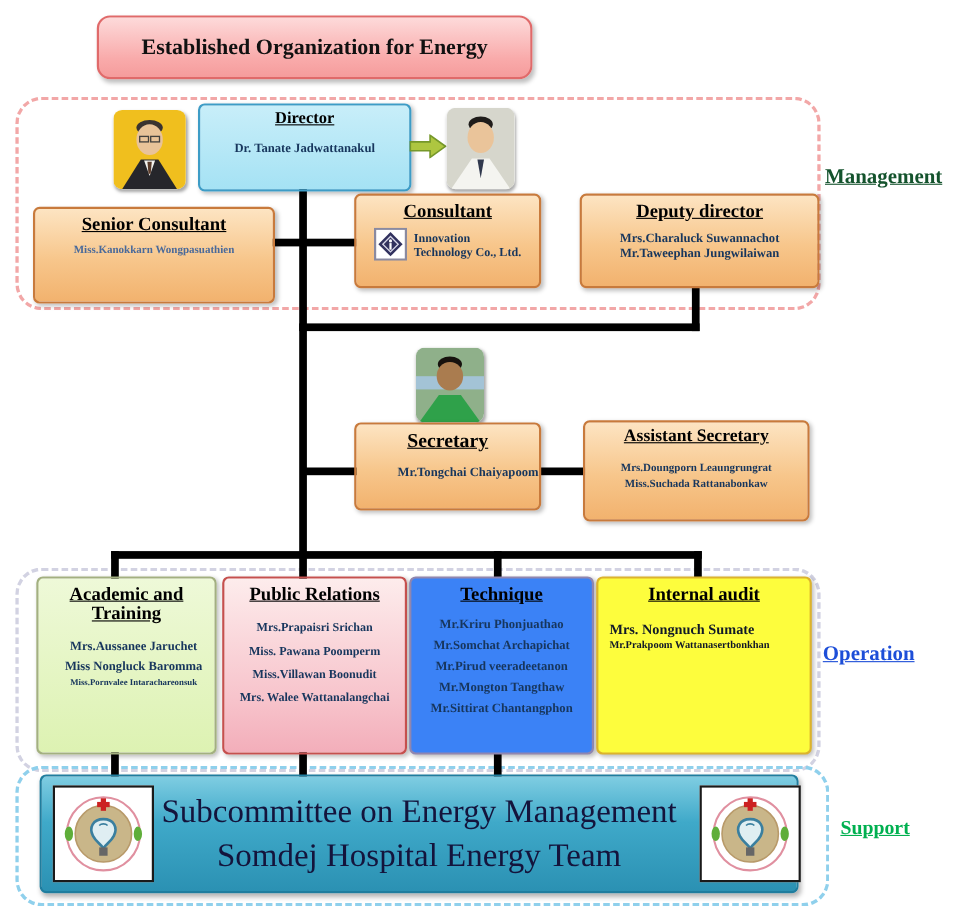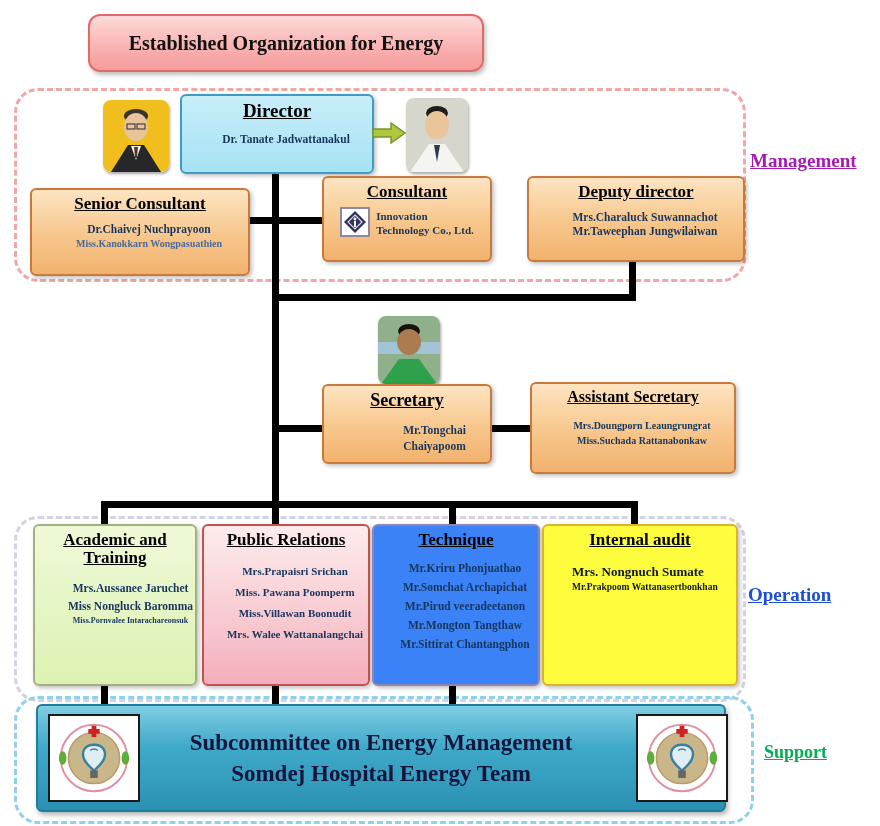--- a/index.html
+++ b/index.html
@@ -8,21 +8,21 @@
     font-family:"Liberation Serif",serif;
   }
   .box{
     position:absolute;border-radius:6px;text-align:center;
     box-shadow:2px 2px 4px rgba(0,0,0,.25);
   }
   .box .bt{
     font-weight:bold;text-decoration:underline;color:#000;
     font-size:17px;margin-top:5px;line-height:1.05;
   }
-  .names{font-weight:bold;color:#17365d;font-size:11.5px;line-height:1.4;margin-top:6px;margin-left:18px;}
+  .names{font-weight:bold;color:#17365d;font-size:11.5px;line-height:1.4;margin-top:6px;}
   .orange{background:linear-gradient(180deg,#fde4c2 0%,#f7c68b 55%,#f2b26e 100%);border:2px solid #c87a3c;}
   .cyanbox{background:linear-gradient(180deg,#c8eef9 0%,#a5e2f4 100%);border:2px solid #3d9cc6;}
   .conn{position:absolute;background:#000;}
   .dashed{position:absolute;border:3px dashed;border-radius:24px;}
   .seclabel{position:absolute;font-weight:bold;text-decoration:underline;font-size:19px;}
   .photo{position:absolute;border-radius:8px;overflow:hidden;box-shadow:1px 2px 3px rgba(0,0,0,.35);}
   .photo svg{display:block;}
   .sm{font-size:10px;}
   .tiny{font-size:8px;}
   .titlebox{
@@ -35,21 +35,21 @@
   }
   .consult-row{display:flex;align-items:center;justify-content:center;gap:6px;margin-top:6px;}
   .consult-text{font-weight:bold;color:#17365d;font-size:11px;text-align:left;line-height:1.25;}
   .supportbox{
     position:absolute;left:36px;top:704px;width:686px;height:104px;
     background:linear-gradient(180deg,#7fcde2 0%,#3fa9c9 40%,#2b91b3 100%);
     border:2px solid #1f7d9e;border-radius:6px;
     display:flex;align-items:center;justify-content:center;
     box-shadow:2px 3px 5px rgba(0,0,0,.3);
   }
-  .supporttext{font-weight:bold;font-size:23px;color:#14143c;line-height:1.35;text-align:center;}
+  .supporttext{font-weight:normal;font-size:30px;color:#14143c;line-height:1.35;text-align:center;}
   .emblem{
     position:absolute;width:88px;height:84px;background:#fff;border:2px solid #1a1a1a;
     display:flex;align-items:center;justify-content:center;
   }
 </style>
 </head>
 <body>
 
 <div id="stage">
 
@@ -80,21 +80,21 @@
       <ellipse cx="33" cy="27" rx="12" ry="14" fill="#e9c399"></ellipse>
       <rect x="24" y="24" width="8" height="5" fill="none" stroke="#44413e" stroke-width="1.2"></rect>
       <rect x="34" y="24" width="8" height="5" fill="none" stroke="#44413e" stroke-width="1.2"></rect>
       <polygon points="8,72 25,45 41,45 58,72" fill="#26262b"></polygon>
       <polygon points="28,46 38,46 33,60" fill="#f4f4f0"></polygon>
       <polygon points="31,47 35,47 34,58 32,58" fill="#5a3b2a"></polygon>
     </svg>
   </div>
 
   <div class="box cyanbox" style="left:180px;top:94px;width:190px;height:76px;">
-    <div class="bt" style="font-size:19px;">Director</div>
+    <div class="bt" style="font-size:15px;">Director</div>
     <div class="names" style="font-size:11.5px;margin-top:10px;">Dr. Tanate  Jadwattanakul</div>
   </div>
 
   <div style="position:absolute;left:372px;top:122px;">
     <svg width="34" height="22" viewBox="0 0 34 22">
       <polygon points="1,7 19,7 19,1 33,11 19,21 19,15 1,15" fill="#aec640" stroke="#76982a" stroke-width="1.5"></polygon>
     </svg>
   </div>
 
   <div class="photo" style="left:406px;top:98px;width:62px;height:74px;">
@@ -103,21 +103,20 @@
       <ellipse cx="31" cy="15" rx="11" ry="7" fill="#1f1c1a"></ellipse>
       <ellipse cx="31" cy="27" rx="12" ry="14" fill="#eac49a"></ellipse>
       <polygon points="4,74 23,46 39,46 58,74" fill="#f4f4f0"></polygon>
       <polygon points="28,47 34,47 31,64" fill="#30384d"></polygon>
     </svg>
   </div>
 
   <div class="box orange" style="left:30px;top:188px;width:216px;height:84px;">
     <div class="bt">Senior Consultant</div>
     <div class="names" style="margin-top:8px;">
-      <div>Dr.Chaivej Nuchprayoon</div>
       <div class="sm" style="color:#4a6a9a;">Miss.Kanokkarn Wongpasuathien</div>
     </div>
   </div>
 
   <div class="box orange" style="left:322px;top:176px;width:166px;height:82px;">
     <div class="bt">Consultant</div>
     <div class="consult-row">
       <span>
         <svg width="30" height="30" viewBox="0 0 30 30">
           <rect x="1" y="1" width="28" height="28" fill="#ffffff" stroke="#8a8aa0" stroke-width="2"></rect>
@@ -135,21 +134,21 @@
   </div>
 
   <div class="box orange" style="left:527px;top:176px;width:214px;height:82px;">
     <div class="bt">Deputy director</div>
     <div class="names" style="margin-top:9px;line-height:1.25;">
       <div>Mrs.Charaluck  Suwannachot</div>
       <div>Mr.Taweephan  Jungwilaiwan</div>
     </div>
   </div>
 
-  <div class="seclabel" style="left:750px;top:150px;color:#a21caf;">Management</div>
+  <div class="seclabel" style="left:750px;top:150px;color:#14532d;">Management</div>
 
   <div class="photo" style="left:378px;top:316px;width:62px;height:68px;">
     <svg width="62" height="68" viewBox="0 0 62 68">
       <rect width="62" height="68" fill="#8fb08a"></rect>
       <rect y="26" width="62" height="12" fill="#a3c3d6"></rect>
       <ellipse cx="31" cy="15" rx="11" ry="7" fill="#17120e"></ellipse>
       <ellipse cx="31" cy="26" rx="12" ry="13" fill="#aa7c4f"></ellipse>
       <polygon points="3,68 21,43 41,43 59,68" fill="#2fa14a"></polygon>
     </svg>
   </div>

